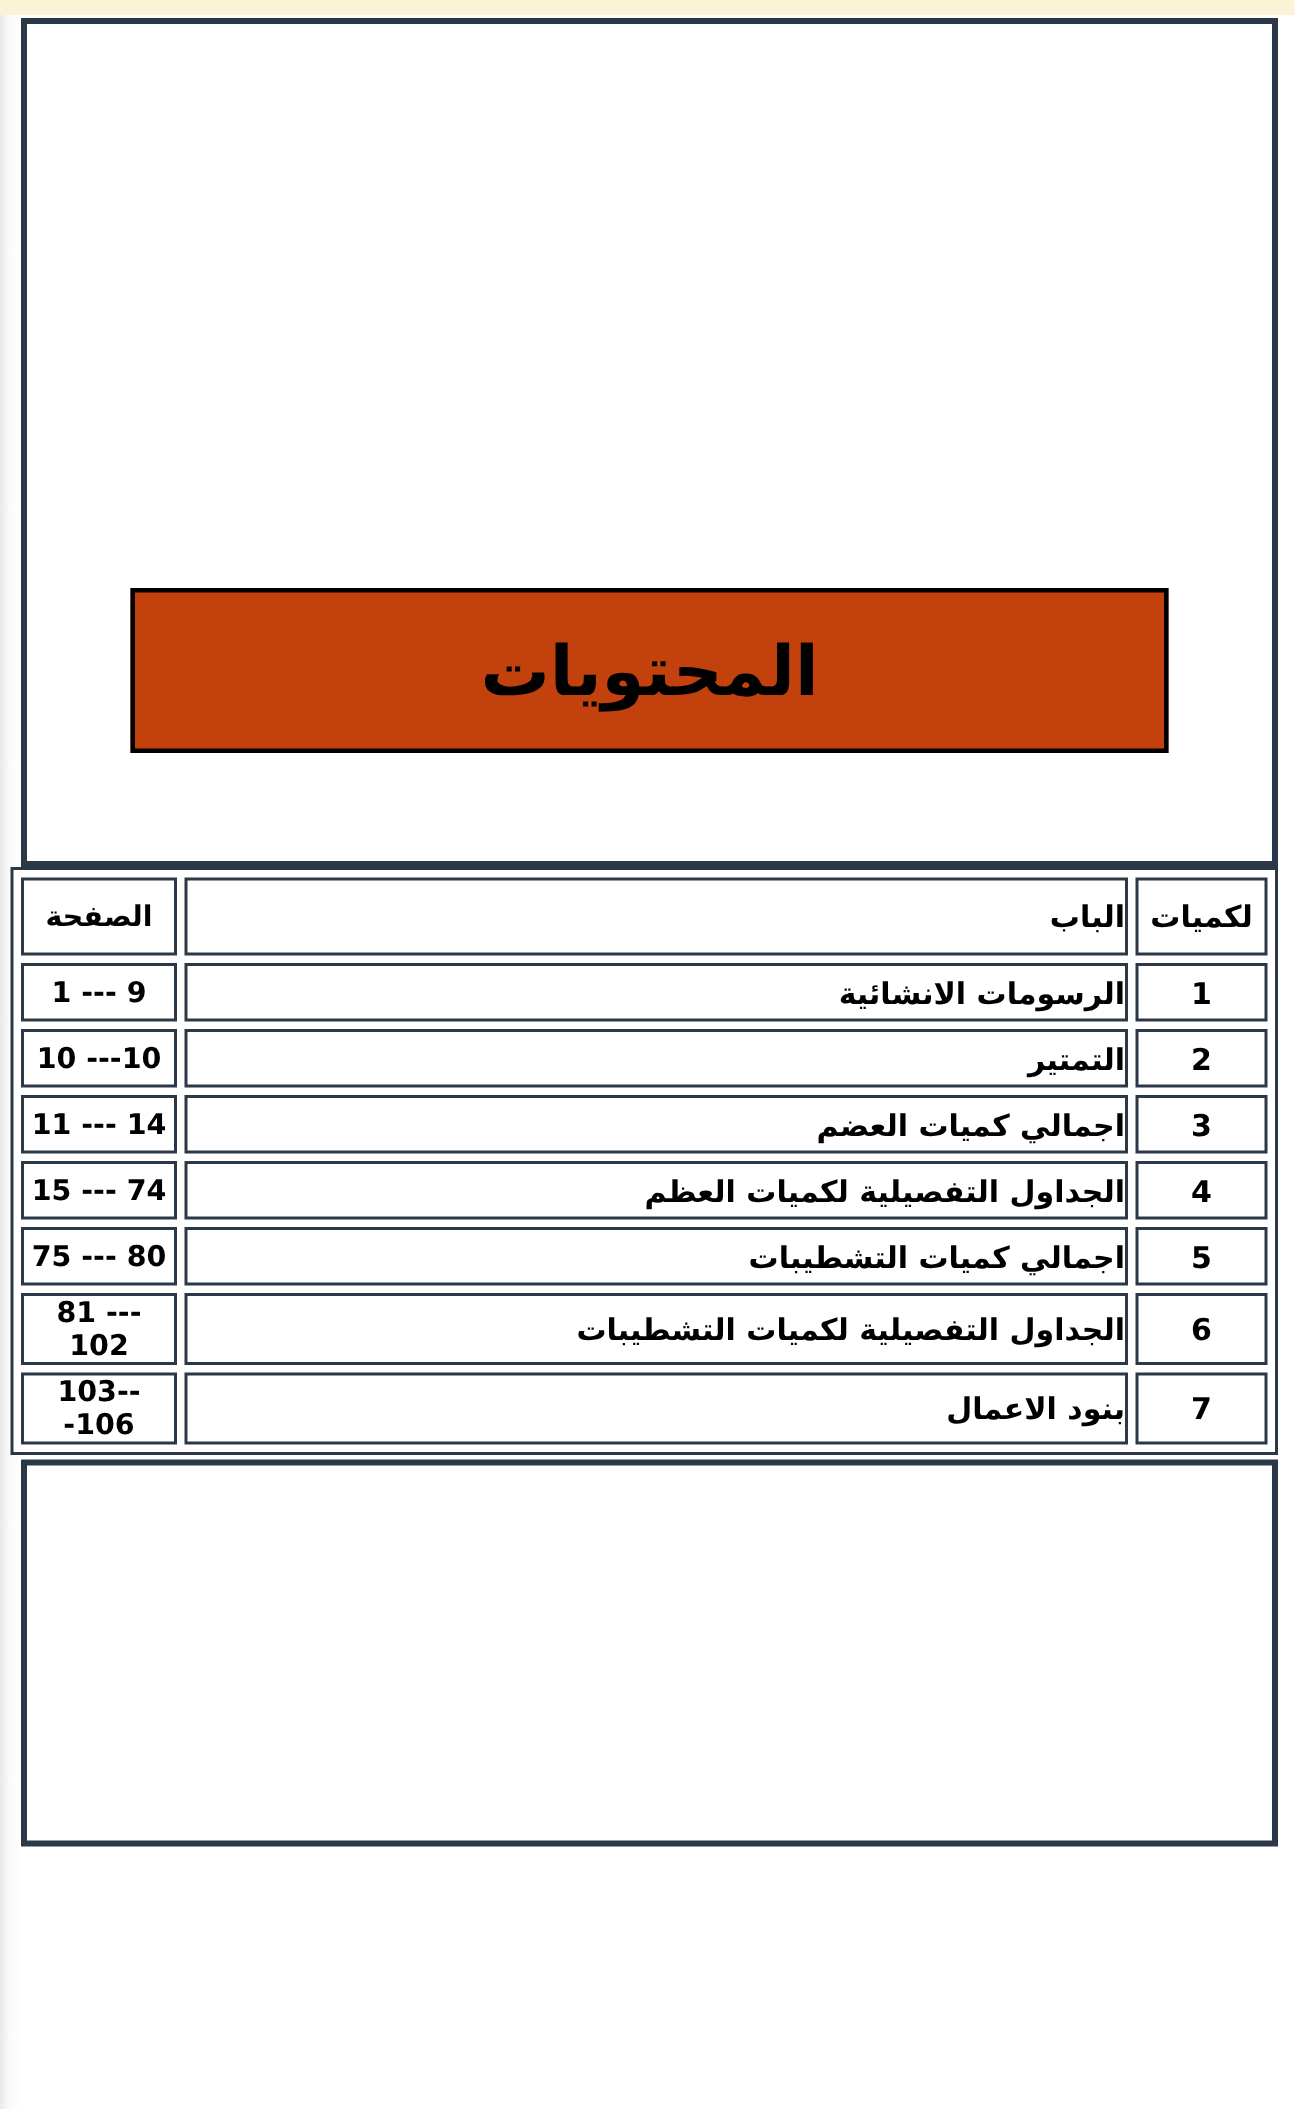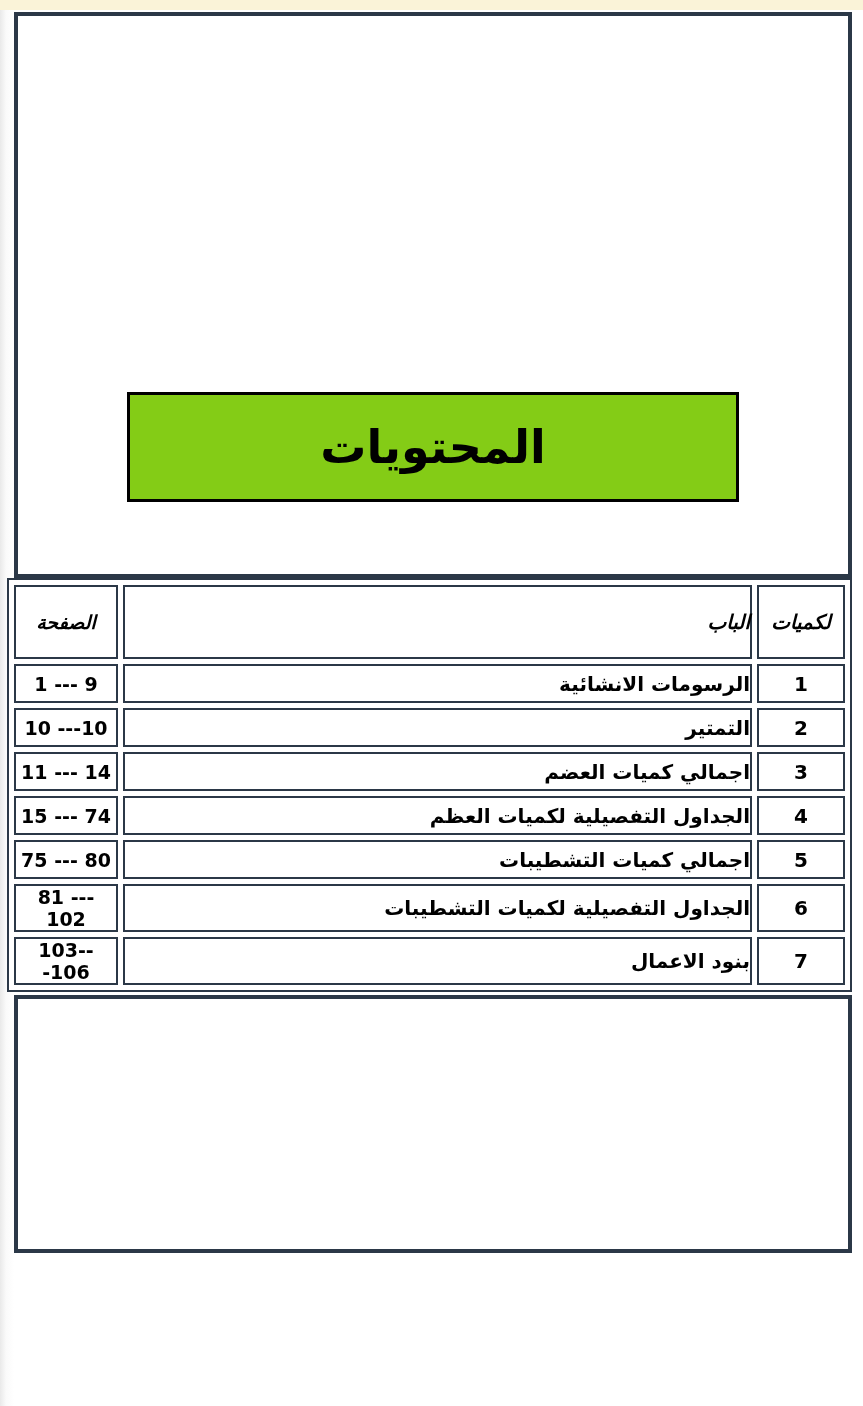--- a/index.html
+++ b/index.html
@@ -32,23 +32,23 @@
     background:#fff;
   }
   .frame.upper{
     height:566px;
     position:relative;
   }
   .title-box{
     position:absolute;
     top:376px;left:50%;
     transform:translateX(-50%);
-    width:612px;height:110px;
+    width:692px;height:110px;
     border:3px solid #000;
-    background:#84cc16;
+    background:#c2410c;
     display:flex;align-items:center;justify-content:center;
   }
   .title-box span{
     font-size:46px;
     font-weight:bold;
     color:#000;
     letter-spacing:1px;
   }
   table.toc{
     border-collapse:separate;
@@ -63,21 +63,21 @@
     border:2.5px solid var(--line);
     background:#fff;
     font-weight:bold;
     color:#000;
     vertical-align:middle;
     padding:0;
   }
   .col-num{width:88px;text-align:center;font-size:20px;}
   .col-chapter{padding:0 1px 0 4px;font-size:20px;}
   .col-page{width:104px;text-align:center;font-size:19px;}
-  thead td{height:74px;font-size:21px;font-style:italic;}
+  thead td{height:52px;font-size:21px;}
   tbody td{height:39px;}
   .frame.lower{
     height:258px;
     margin-top:3px;
   }
 </style>
 </head>
 <body>
 
 <div class="screen">

